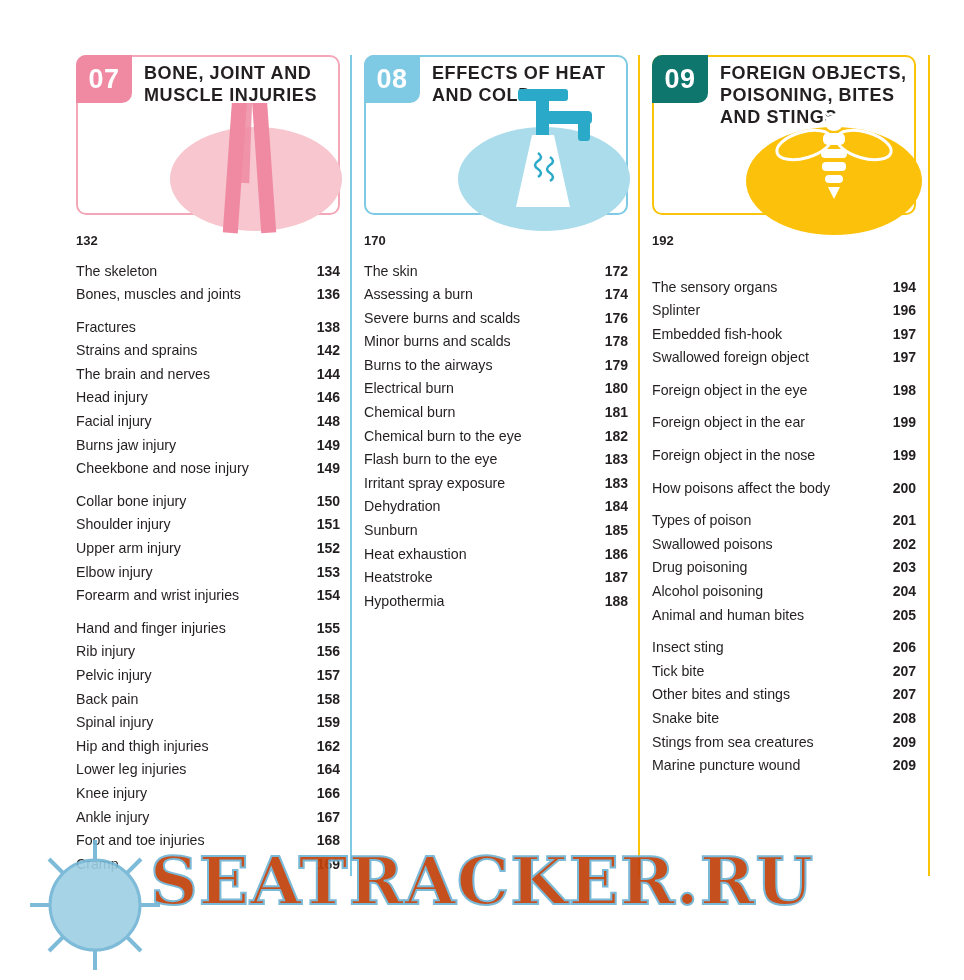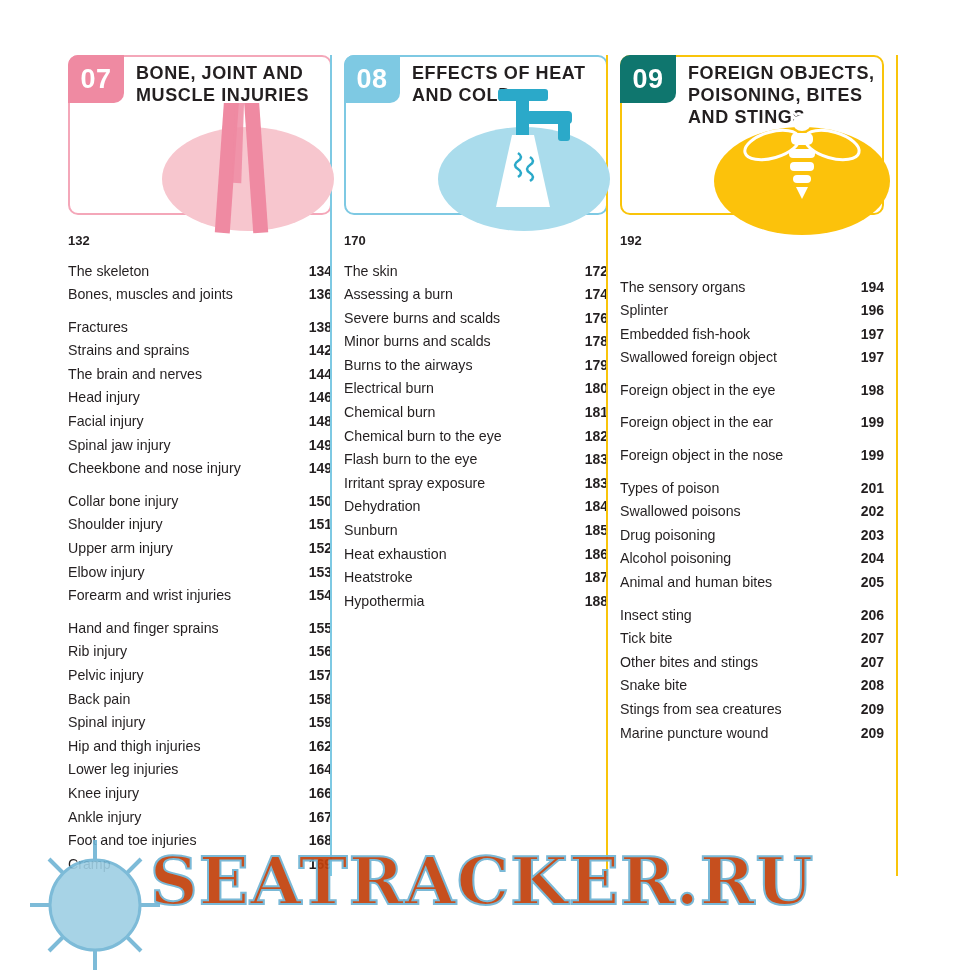--- a/index.html
+++ b/index.html
@@ -18,25 +18,25 @@
 
   #page {
     position: absolute;
     left: 0; top: 0;
     width: 964px;
     height: 980px;
   }
 
   .columns {
     position: absolute;
-    left: 68px;
+    left: 76px;
     top: 55px;
     width: 860px;
     display: flex;
-    gap: 12px;
+    gap: 24px;
   }
 
   .column {
     width: 264px;
     position: relative;
   }
 
   
   .card {
     position: relative;
@@ -228,21 +228,21 @@
           </div>
           <div class="entry">
             <span class="lbl">Head injury</span>
             <span class="pg">146</span>
           </div>
           <div class="entry">
             <span class="lbl">Facial injury</span>
             <span class="pg">148</span>
           </div>
           <div class="entry">
-            <span class="lbl">Spinal jaw injury</span>
+            <span class="lbl">Burns jaw injury</span>
             <span class="pg">149</span>
           </div>
           <div class="entry">
             <span class="lbl">Cheekbone and nose injury</span>
             <span class="pg">149</span>
           </div>
           <div class="entry gap">
             <span class="lbl">Collar bone injury</span>
             <span class="pg">150</span>
           </div>
@@ -256,21 +256,21 @@
           </div>
           <div class="entry">
             <span class="lbl">Elbow injury</span>
             <span class="pg">153</span>
           </div>
           <div class="entry">
             <span class="lbl">Forearm and wrist injuries</span>
             <span class="pg">154</span>
           </div>
           <div class="entry gap">
-            <span class="lbl">Hand and finger sprains</span>
+            <span class="lbl">Hand and finger injuries</span>
             <span class="pg">155</span>
           </div>
           <div class="entry">
             <span class="lbl">Rib injury</span>
             <span class="pg">156</span>
           </div>
           <div class="entry">
             <span class="lbl">Pelvic injury</span>
             <span class="pg">157</span>
           </div>
@@ -446,20 +446,24 @@
           </div>
           <div class="entry gap">
             <span class="lbl">Foreign object in  the ear</span>
             <span class="pg">199</span>
           </div>
           <div class="entry gap">
             <span class="lbl">Foreign object in the nose</span>
             <span class="pg">199</span>
           </div>
           <div class="entry gap">
+            <span class="lbl">How poisons affect the body</span>
+            <span class="pg">200</span>
+          </div>
+          <div class="entry gap">
             <span class="lbl">Types of poison</span>
             <span class="pg">201</span>
           </div>
           <div class="entry">
             <span class="lbl">Swallowed poisons</span>
             <span class="pg">202</span>
           </div>
           <div class="entry">
             <span class="lbl">Drug poisoning</span>
             <span class="pg">203</span>

